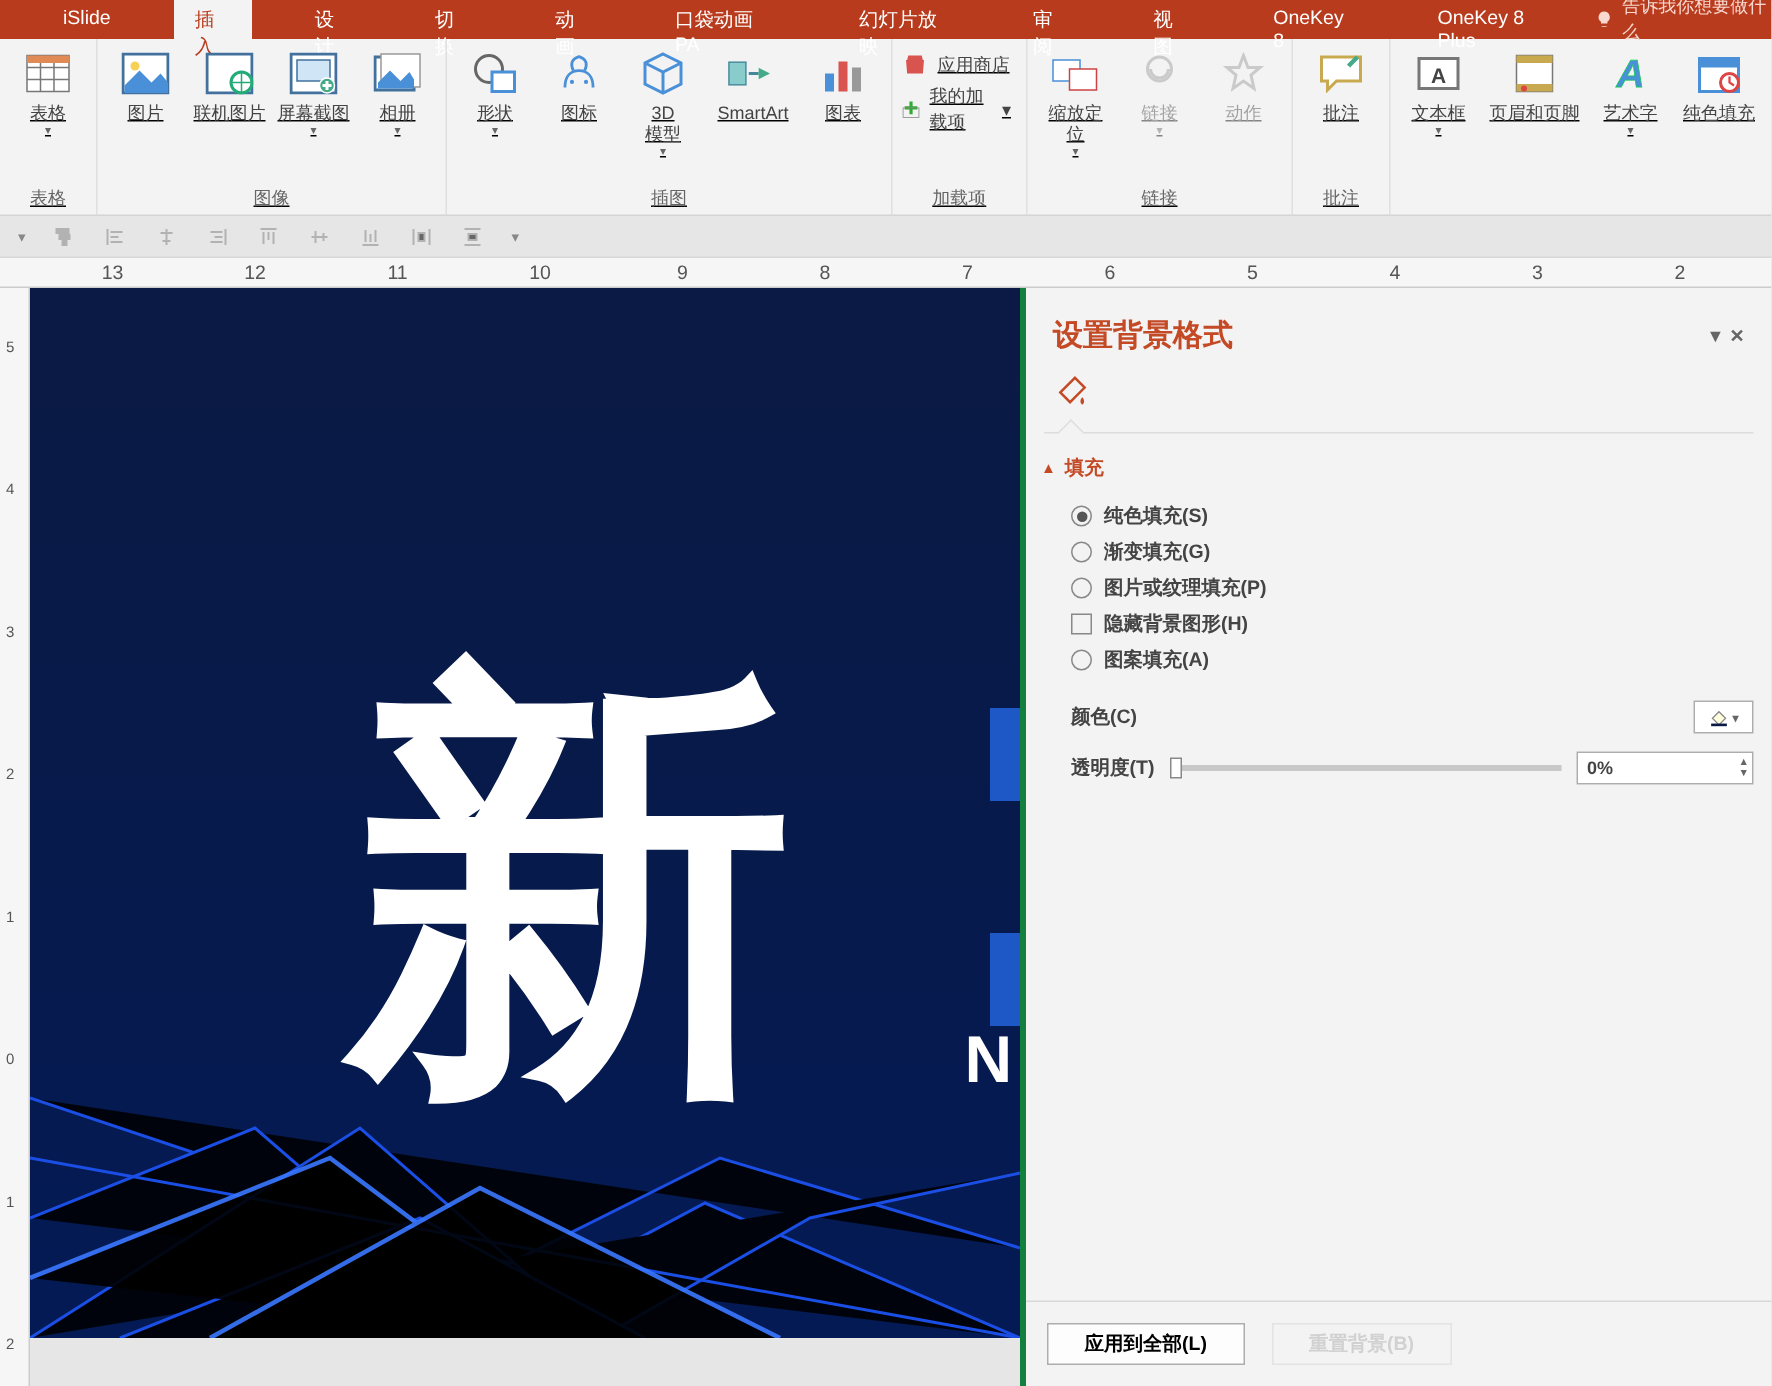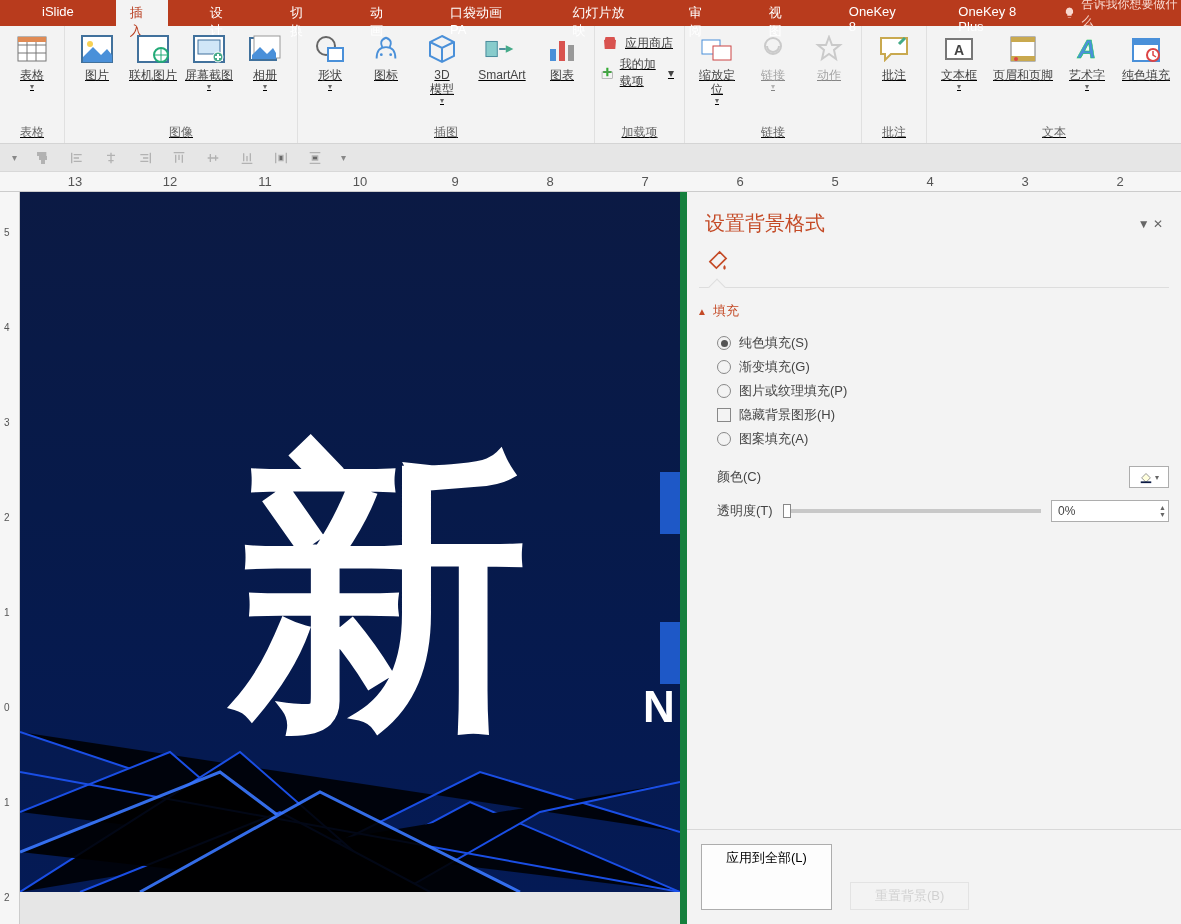--- a/index.html
+++ b/index.html
@@ -33,21 +33,21 @@
 .workarea { display: flex; height: 732px; }
 .vruler { width: 20px; background: #f6f6f6; border-right: 1px solid #ccc; position: relative; font-size: 10px; color: #555; }
 .vruler .num { position: absolute; left: 4px; transform: translateY(-50%); }
 
 .slide-zone { background: #e6e6e6; flex: 1; position: relative; overflow: hidden; }
 .slide-canvas { position: absolute; left: 0; top: 0; width: 660px; height: 700px; background: linear-gradient(180deg,#0b1a44 0%, #071a4a 45%, #041a55 100%); overflow: hidden; }
 .big-text { position: absolute; color: #fff; font-weight: 900; font-size: 300px; left: 210px; top: 390px; letter-spacing: -8px; font-family: "Microsoft YaHei", sans-serif; }
 .sub-n { position: absolute; left: 623px; top: 700px; color: #fff; font-weight: 900; font-size: 44px; }
 .blue-rect { position: absolute; background: #1e58c7; width: 24px; height: 62px; }
 
-.format-pane { width: 501px; background: #f3f3f3; border-left: 7px solid #15803d; display: flex; flex-direction: column; }
+.format-pane { width: 501px; background: #f3f3f3; border-left: 4px solid #15803d; display: flex; flex-direction: column; font-weight: bold; }
 .fp-head { display: flex; align-items: center; justify-content: space-between; padding: 18px 18px 10px 18px; }
 .fp-title { color: #c44a26; font-size: 20px; }
 .fp-icon-row { padding: 0 18px 6px; }
 .paint-icon { width: 26px; height: 26px; }
 .fp-sep { height: 1px; background: #ddd; margin: 4px 12px 0; position: relative; }
 .fp-sep .bump { position: absolute; left: 12px; top: -6px; width: 12px; height: 12px; background: #f3f3f3; border-top: 1px solid #ddd; border-left: 1px solid #ddd; transform: rotate(45deg); }
 
 .fp-section-title { display: flex; align-items: center; gap: 6px; padding: 14px 10px 8px; font-size: 13px; color: #c44a26; }
 .fp-section-title .arr { font-size: 10px; }
 
@@ -63,21 +63,21 @@
 .color-chip .tri { font-size: 8px; color: #666; }
 
 .trans-row { display: flex; align-items: center; padding: 12px 12px 0 30px; font-size: 13px; color: #444; gap: 10px; }
 .slider-bar { flex: 1; height: 4px; background: #c8c8c8; position: relative; }
 .slider-bar .thumb { position: absolute; left: 0; top: -5px; width: 8px; height: 14px; background: #fff; border: 1px solid #888; }
 .spin { width: 118px; height: 22px; border: 1px solid #adadad; background: #fff; display: flex; align-items: center; justify-content: space-between; padding: 0 2px 0 6px; font-size: 12px; }
 .spin .arrows { display: flex; flex-direction: column; font-size: 7px; color: #666; line-height: 7px; }
 
 .fp-footer { margin-top: auto; display: flex; gap: 18px; padding: 14px 14px; border-top: 1px solid #d8d8d8; font-size: 13px; }
 .fp-footer .btn { padding: 4px 24px; border: 1px solid #adadad; background: #fdfdfd; cursor: pointer; }
-.fp-footer .btn.disabled { color: #aaa; border-color: #d0d0d0; background: #f3f3f3; margin-top: 38px; }
+.fp-footer .btn.disabled { color: #aaa; border-color: #d0d0d0; background: #f3f3f3; }
 .close-chevron { font-size: 12px; color: #666; }
 </style>
 </head>
 <body>
 
 <div class="tabs-bar">
   <div class="tab">iSlide</div>
   <div class="tab active">插入</div>
   <div class="tab">设计</div>
   <div class="tab">切换</div>
@@ -334,21 +334,20 @@
             <svg width="30" height="28" viewBox="0 0 30 28">
               <rect x="2" y="4" width="26" height="22" fill="#fff" stroke="#4a90d9" stroke-width="2"></rect>
               <rect x="2" y="4" width="26" height="6" fill="#4a90d9"></rect>
               <circle cx="22" cy="20" r="6" fill="#fff" stroke="#d44" stroke-width="2"></circle>
               <path d="M22 16v4l3 2" stroke="#d44" stroke-width="1.5" fill="none"></path>
             </svg>
           </div>
         <div class="lbl">纯色填充</div>
       </div>
     </div>
-    <div class="group-title">文本</div>
   </div>
 </div>
 
 <div class="qat">
   <span style="font-size:10px;color:#888">▾</span>
   <svg viewBox="0 0 24 24">
       <path fill="#888" d="M3 3h14v6H3zM6 9v6h3v6h6v-6h3V9z"></path>
     </svg>
   <svg viewBox="0 0 24 24">
       <path stroke="#888" stroke-width="2" d="M4 4v16M7 7h12M7 12h8M7 17h12"></path>

